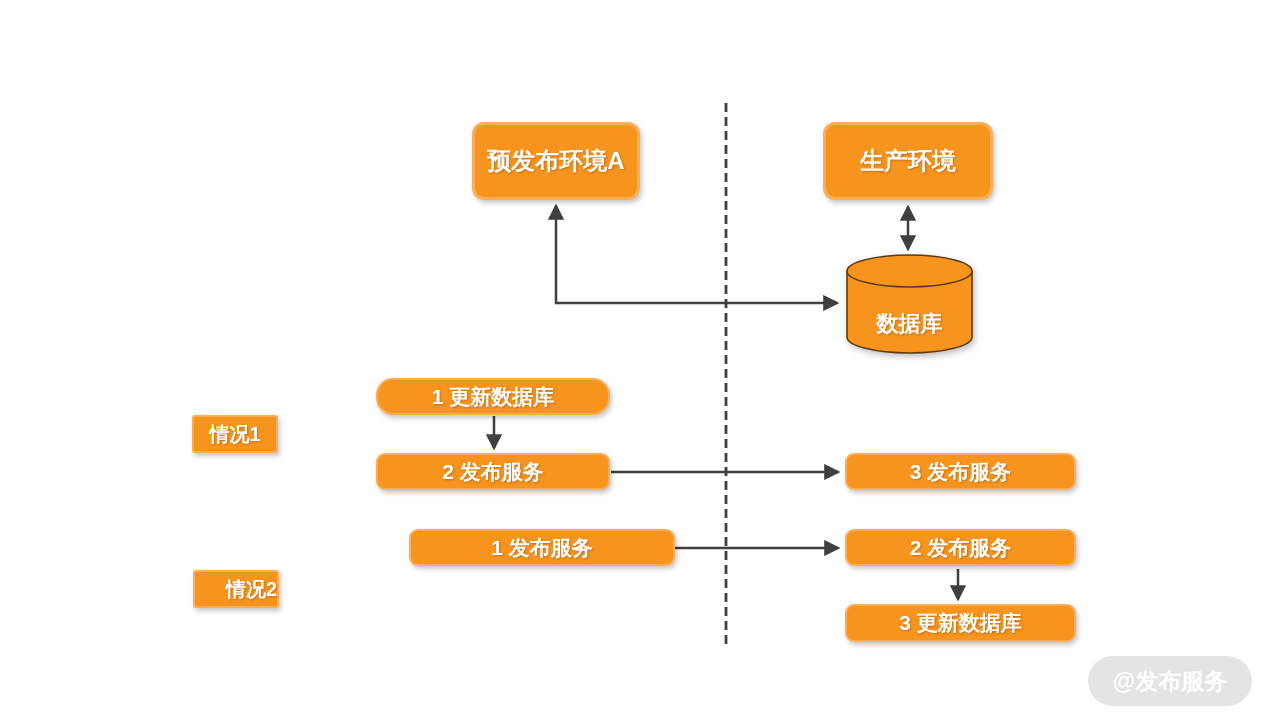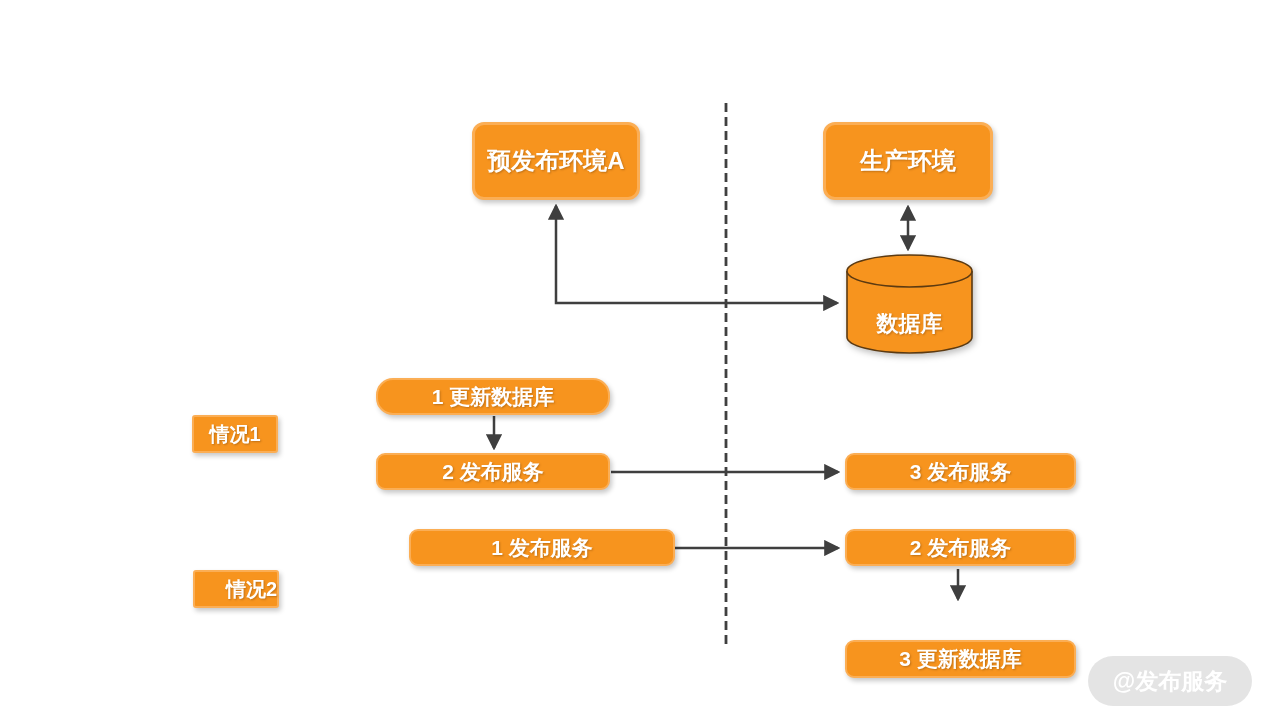--- a/index.html
+++ b/index.html
@@ -131,21 +131,21 @@
   </div>
 
   <div class="node step-box" style="left:376px; top:529px; width:266px; height:37px;margin-left:33px;">
     <span>1 发布服务</span>
   </div>
 
   <div class="node step-box" style="left:845px; top:529px; width:231px; height:37px;">
     <span>2 发布服务</span>
   </div>
 
-  <div class="node step-box" style="left:845px; top:640px; width:231px; height:38px;">
+  <div class="node step-box" style="left:845px; top:604px; width:231px; height:38px;">
     <span>3 更新数据库</span>
   </div>
 
   <div class="watermark">
     <span>@发布服务</span>
   </div>
 
 </div>
 
 </body></html>

